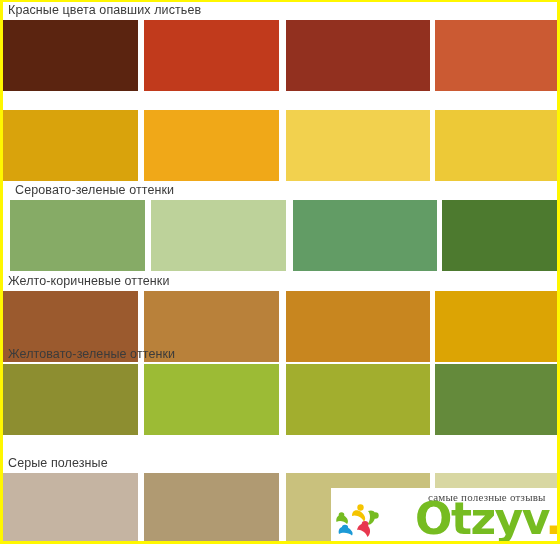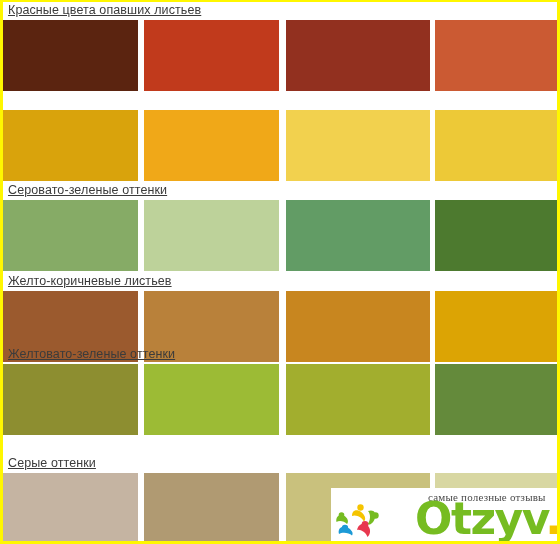--- a/index.html
+++ b/index.html
@@ -37,21 +37,20 @@
   .group-label {
     position: absolute;
     left: 5px;
     top: 0;
     height: 17px;
     line-height: 17px;
     font-size: 12.5px;
     color: #3b3b3b;
     white-space: nowrap;
     letter-spacing: 0.1px;
-    text-decoration: underline;
   }
   .swatch-row {
     position: absolute;
     left: 0;
     right: 0;
     top: 18px;
     height: 71px;
   }
   .swatch {
     position: absolute;
@@ -121,49 +120,49 @@
         </div>
       </div>
       <div class="group" style="top: 90px; height: 89px;">
         <div class="swatch-row">
           <div class="swatch sw0" title="#d9a30c" style="background: rgb(217, 163, 12);"></div>
           <div class="swatch sw1" title="#f0a818" style="background: rgb(240, 168, 24);"></div>
           <div class="swatch sw2" title="#f2d14e" style="background: rgb(242, 209, 78);"></div>
           <div class="swatch sw3" title="#edc937" style="background: rgb(237, 201, 55);"></div>
         </div>
       </div>
-      <div class="group" style="top: 180px; height: 89px;">
+      <div class="group" style="top: 180px; height: 89px; margin-left: 7px;">
         <div class="group-label">Серовато-зеленые оттенки</div>
         <div class="swatch-row">
           <div class="swatch sw0" title="#86ab66" style="background: rgb(134, 171, 102);"></div>
           <div class="swatch sw1" title="#bdd29a" style="background: rgb(189, 210, 154);"></div>
           <div class="swatch sw2" title="#629c65" style="background: rgb(98, 156, 101);"></div>
           <div class="swatch sw3" title="#4d7a2f" style="background: rgb(77, 122, 47);"></div>
         </div>
       </div>
       <div class="group" style="top: 271px; height: 89px;">
-        <div class="group-label">Желто-коричневые листьев</div>
+        <div class="group-label">Желто-коричневые оттенки</div>
         <div class="swatch-row">
           <div class="swatch sw0" title="#9b5a2e" style="background: rgb(155, 90, 46);"></div>
           <div class="swatch sw1" title="#b9813a" style="background: rgb(185, 129, 58);"></div>
           <div class="swatch sw2" title="#c8861f" style="background: rgb(200, 134, 31);"></div>
           <div class="swatch sw3" title="#dca404" style="background: rgb(220, 164, 4);"></div>
         </div>
       </div>
       <div class="group" style="top: 344px; height: 89px;">
         <div class="group-label">Желтовато-зеленые оттенки</div>
         <div class="swatch-row">
           <div class="swatch sw0" title="#8d8e30" style="background: rgb(141, 142, 48);"></div>
           <div class="swatch sw1" title="#9cbb35" style="background: rgb(156, 187, 53);"></div>
           <div class="swatch sw2" title="#a2ae2e" style="background: rgb(162, 174, 46);"></div>
           <div class="swatch sw3" title="#648a3b" style="background: rgb(100, 138, 59);"></div>
         </div>
       </div>
       <div class="group" style="top: 453px; height: 89px;">
-        <div class="group-label">Серые оттенки</div>
+        <div class="group-label">Серые полезные</div>
         <div class="swatch-row">
           <div class="swatch sw0" title="#c5b4a2" style="background: rgb(197, 180, 162);"></div>
           <div class="swatch sw1" title="#b09a72" style="background: rgb(176, 154, 114);"></div>
           <div class="swatch sw2" title="#c9c17d" style="background: rgb(201, 193, 125);"></div>
           <div class="swatch sw3" title="#d8d7a2" style="background: rgb(216, 215, 162);"></div>
         </div>
       </div>
     </div>
 
   <div id="watermark">

